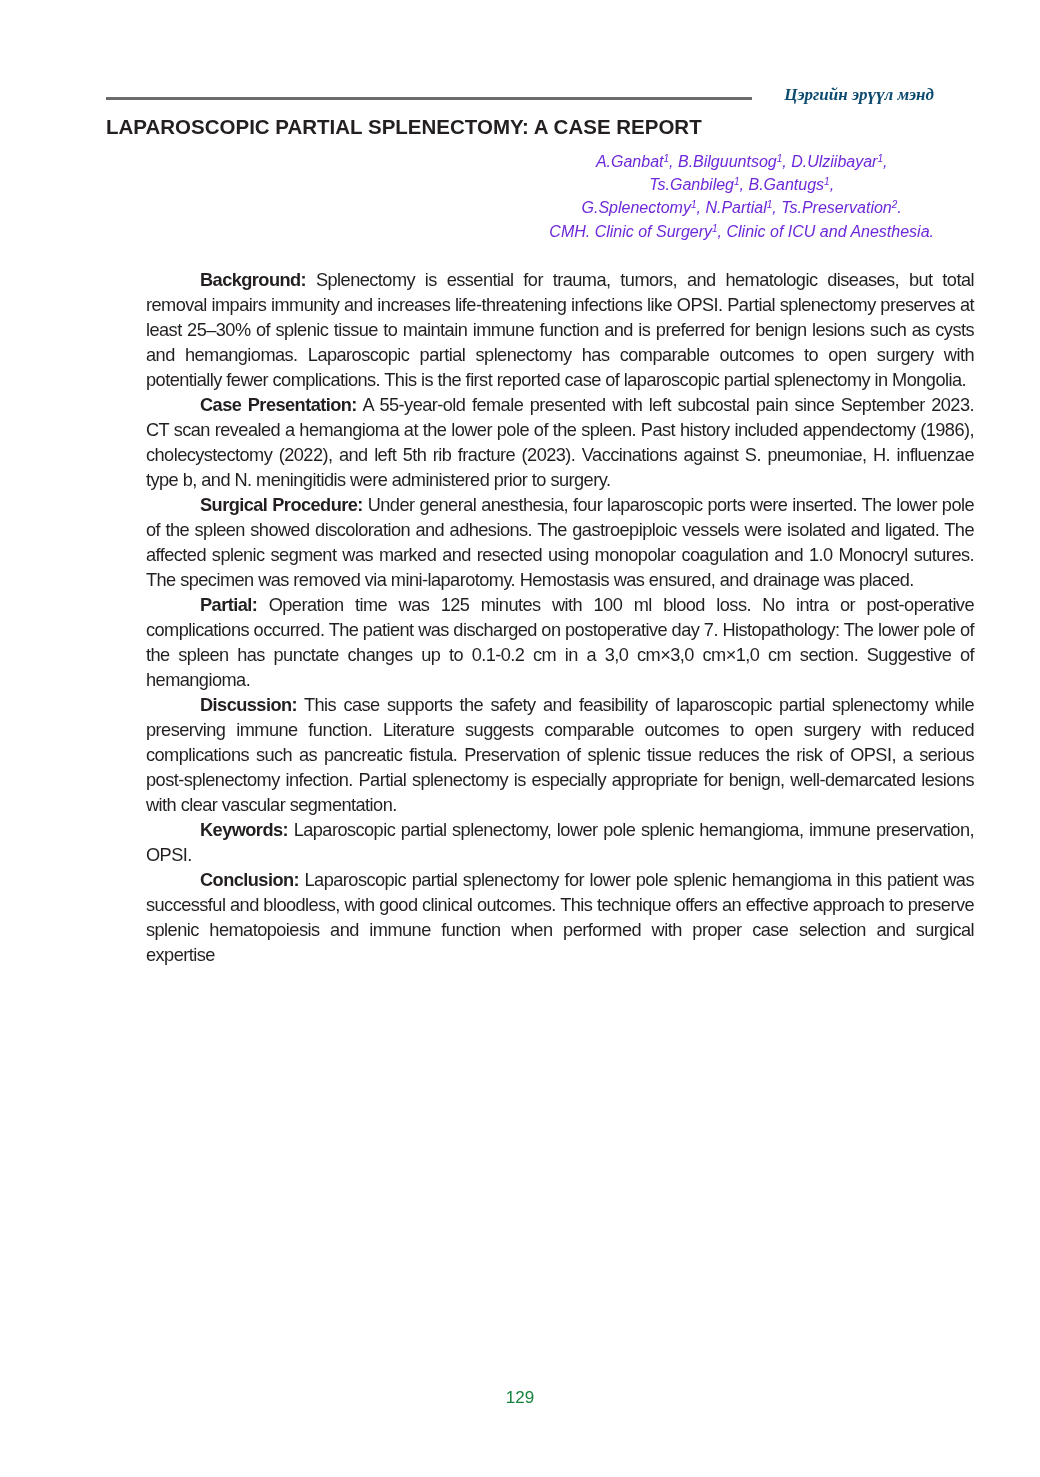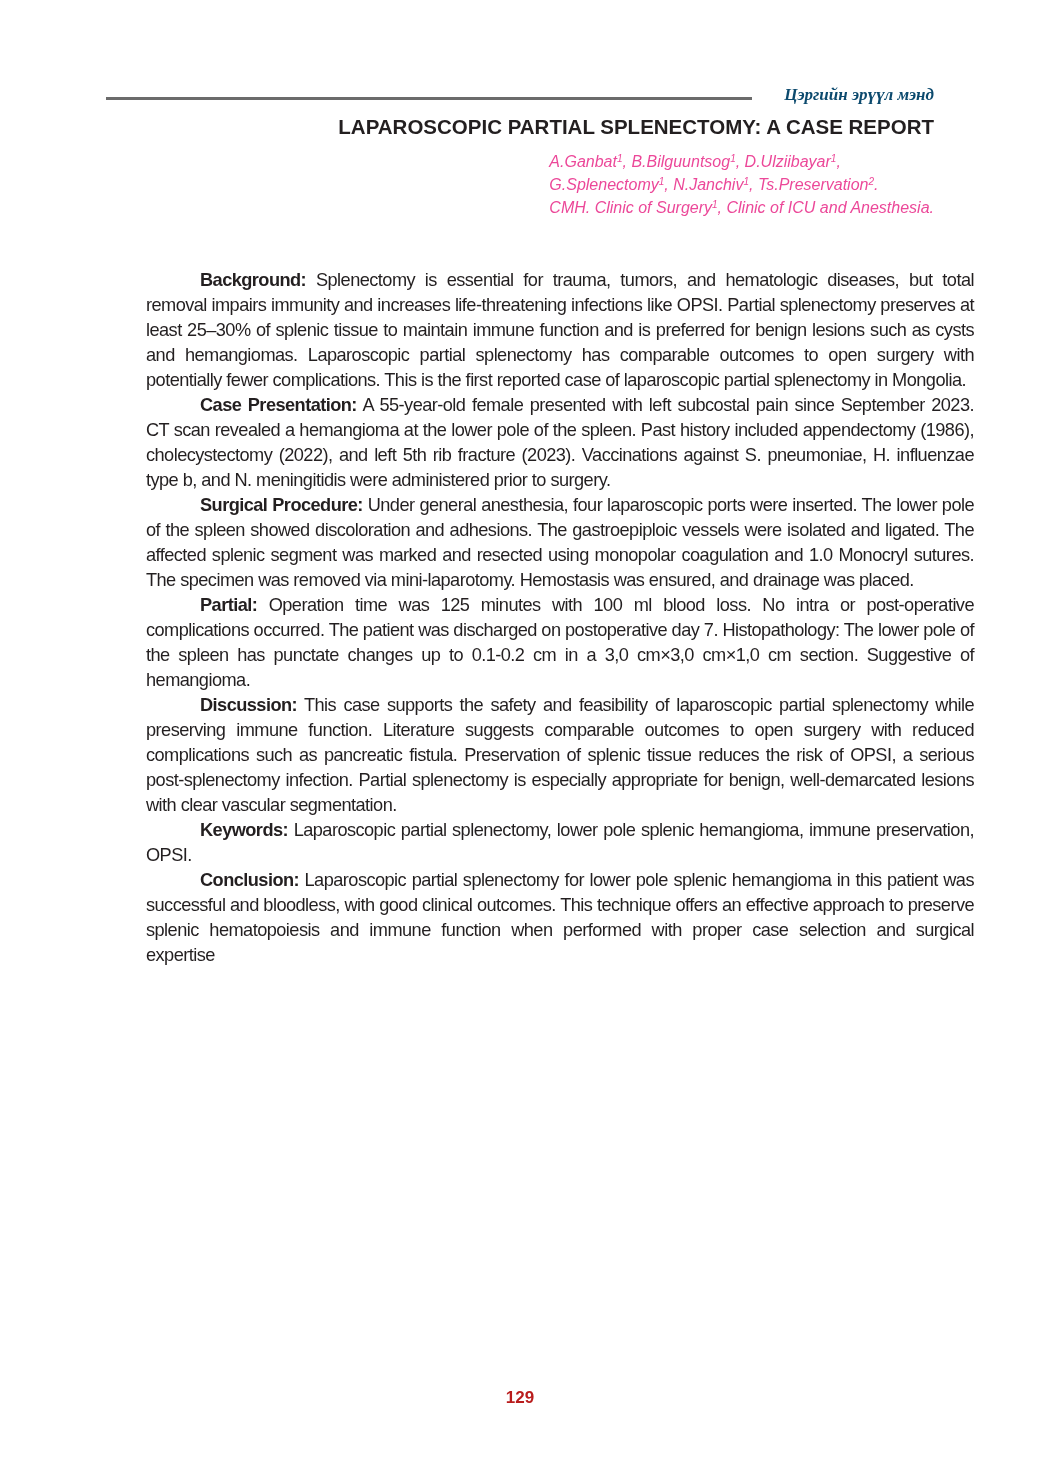--- a/index.html
+++ b/index.html
@@ -39,39 +39,39 @@
       font-size: 17px;
       line-height: 22px;
       color: #0c4a6e;
       white-space: nowrap;
     }
     .title {
       position: absolute;
       left: 106px;
       width: 828px;
       top: 113px;
-      text-align: right;
+      text-align: left;
       font-family: "Liberation Sans", sans-serif;
       font-weight: bold;
       font-size: 20.5px;
       line-height: 28px;
       letter-spacing: 0px;
       color: #231f20;
       white-space: nowrap;
     }
     .authors {
       position: absolute;
       right: 106px;
       top: 150px;
-      text-align: left;
+      text-align: center;
       font-family: "Liberation Sans", sans-serif;
       font-style: italic;
       font-size: 16px;
       line-height: 23.2px;
-      color: #ec4899;
+      color: #6d28d9;
     }
     .authors .line { display: block; white-space: nowrap; }
     .authors sup { font-size: 10px; line-height: 0; vertical-align: 5px; }
     .abstract {
       position: absolute;
       left: 106px;
       top: 268px;
       width: 828px;
       font-family: "Liberation Sans", sans-serif;
       font-size: 18.2px;
@@ -92,40 +92,42 @@
     }
     .page-number {
       position: absolute;
       left: 0;
       width: 1040px;
       top: 1387px;
       text-align: center;
       font-family: "Liberation Sans", sans-serif;
       font-size: 17px;
       line-height: 22px;
-      color: #b91c1c;
-      font-weight: bold;
+      color: #15803d;
     }
   </style>
 </head>
 <body>
 
 <div class="running-header">
   <div class="header-rule"></div>
   <div class="journal-name">Цэргийн эрүүл мэнд</div>
 </div>
 
 <h1 class="title" style="margin:0;">LAPAROSCOPIC PARTIAL SPLENECTOMY: A CASE REPORT</h1>
 
 <div class="authors">
   <span class="line">
     <span>A.Ganbat</span><sup>1</sup><span>, </span><span>B.Bilguuntsog</span><sup>1</sup><span>, </span><span>D.Ulziibayar</span><sup>1</sup><span>,</span>
   </span>
   <span class="line">
-    <span>G.Splenectomy</span><sup>1</sup><span>, </span><span>N.Janchiv</span><sup>1</sup><span>, </span><span>Ts.Preservation</span><sup>2</sup><span>.</span>
+    <span>Ts.Ganbileg</span><sup>1</sup><span>, </span><span>B.Gantugs</span><sup>1</sup><span>,</span>
+  </span>
+  <span class="line">
+    <span>G.Splenectomy</span><sup>1</sup><span>, </span><span>N.Partial</span><sup>1</sup><span>, </span><span>Ts.Preservation</span><sup>2</sup><span>.</span>
   </span>
   <span class="line">
     <span>CMH. Clinic of Surgery</span><sup>1</sup><span>, Clinic of ICU and Anesthesia.</span>
   </span>
 </div>
 
 <div class="abstract">
   <p class="para"><span class="label">Background:</span> <span>Splenectomy is essential for trauma, tumors, and hematologic dis­eases, but total removal impairs immunity and increases life-threatening infections like OPSI. Partial splenectomy preserves at least 25–30% of splenic tissue to maintain immune function and is preferred for benign lesions such as cysts and hemangiomas. Laparoscopic partial splenectomy has comparable outcomes to open surgery with potentially fewer com­plications. This is the first reported case of laparoscopic partial splenectomy in Mongolia.</span></p>
   <p class="para"><span class="label">Case Presentation:</span> <span>A 55-year-old female presented with left subcostal pain since September 2023. CT scan revealed a hemangioma at the lower pole of the spleen. Past history included appendectomy (1986), cholecystectomy (2022), and left 5th rib fracture (2023). Vaccinations against S. pneumoniae, H. influenzae type b, and N. meningitidis were administered prior to surgery.</span></p>
   <p class="para"><span class="label">Surgical Procedure:</span> <span>Under general anesthesia, four laparoscopic ports were insert­ed. The lower pole of the spleen showed discoloration and adhesions. The gastroepiploic vessels were isolated and ligated. The affected splenic segment was marked and resected using monopolar coagulation and 1.0 Monocryl sutures. The specimen was removed via mini-laparotomy. Hemostasis was ensured, and drainage was placed.</span></p>

